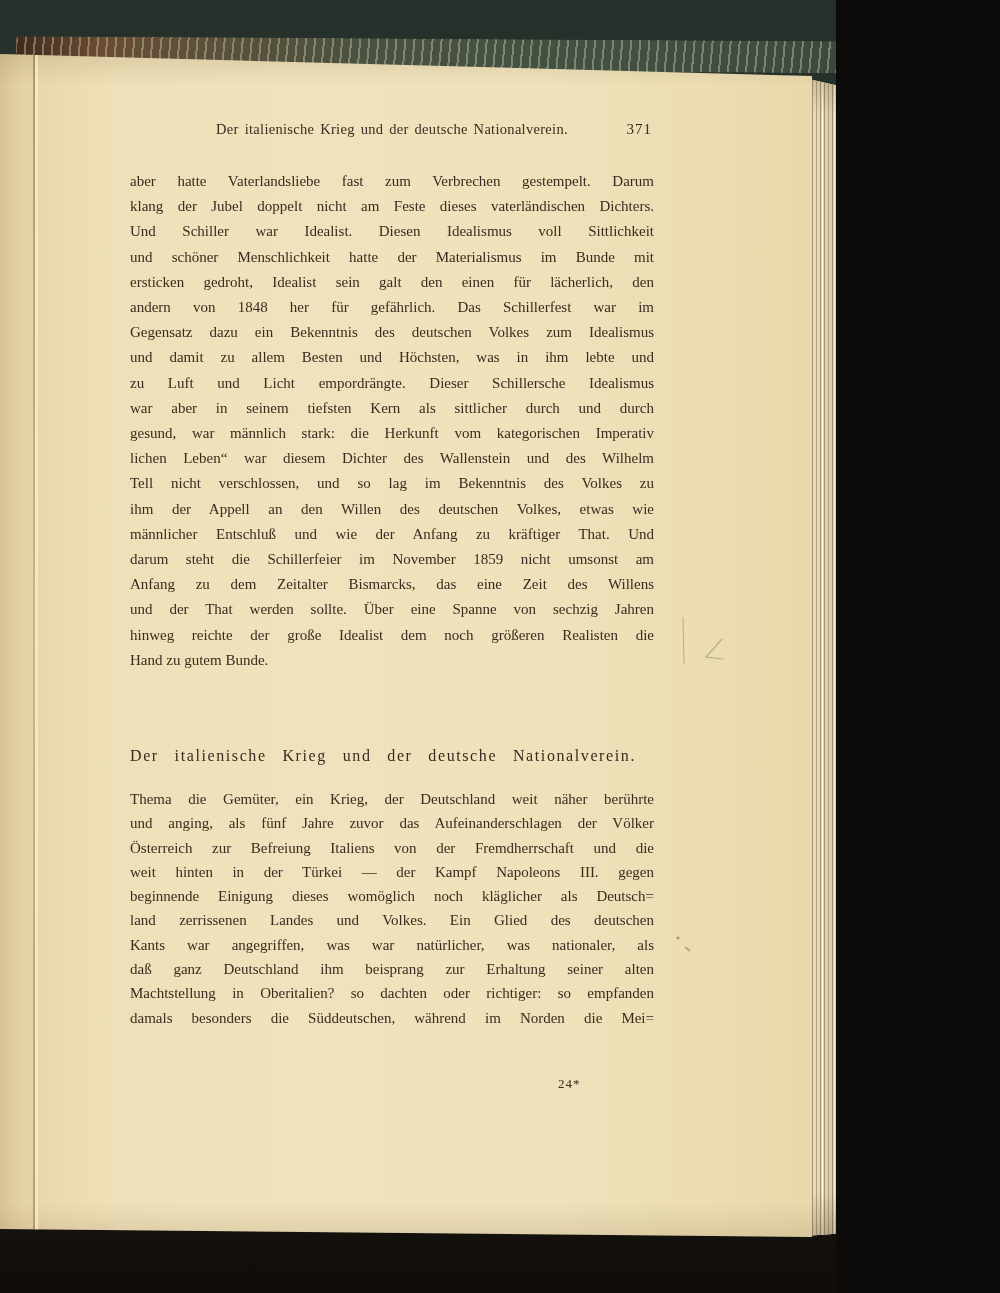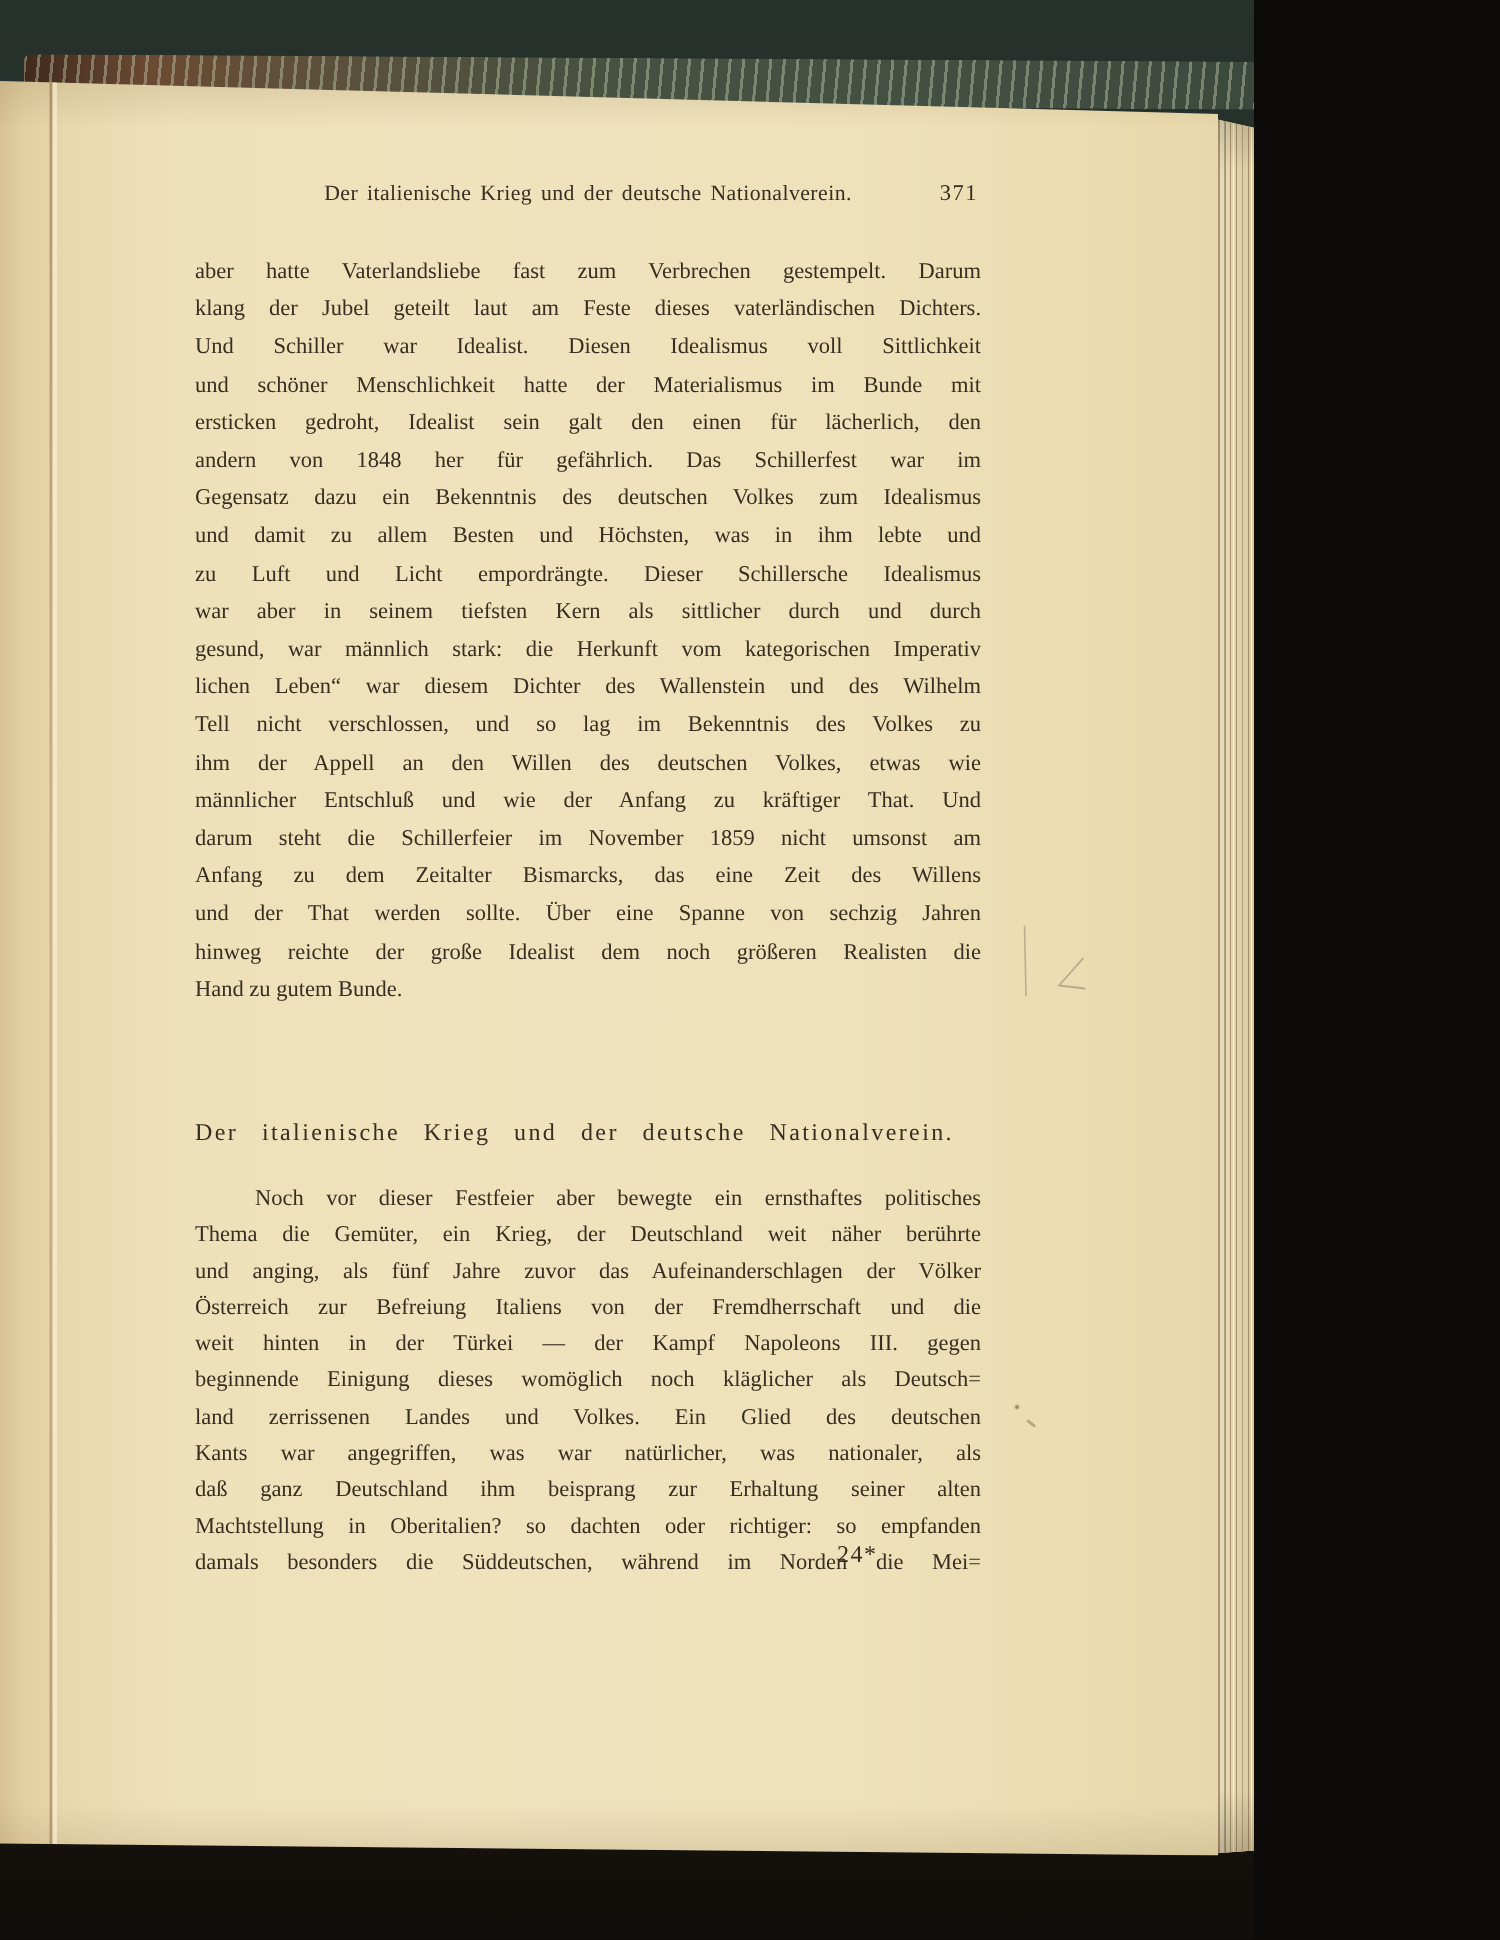--- a/index.html
+++ b/index.html
@@ -98,21 +98,21 @@
   }
   .para2 .line{line-height:24.3px;}
   .line.flush-left{text-align-last:left;}
   .line.indent{text-indent:40px;}
   .section-heading{
     position:absolute;top:745px;left:0;width:506px;
     font-size:16px;line-height:22px;letter-spacing:1.6px;word-spacing:3px;
     text-align:justify;text-align-last:justify;
   }
   .sig-mark{
-    position:absolute;top:1028px;left:428px;font-size:16px;letter-spacing:1px;
+    position:absolute;top:1076px;left:428px;font-size:13px;letter-spacing:1px;
   }
   
   .pencil-svg{position:absolute;left:672px;top:612px;opacity:0.55;}
   .speck-dot{
     position:absolute;left:676px;top:936px;width:4px;height:4px;border-radius:50%;
     background:radial-gradient(circle,#6f5638 0%,rgba(111,86,56,0) 80%);opacity:0.8;
   }
   .speck-dash{
     position:absolute;left:684px;top:948px;width:7px;height:2px;
     background:#7d6548;opacity:0.45;transform:rotate(38deg);border-radius:1px;
@@ -143,21 +143,21 @@
 
   <div class="text-col">
 
     <div class="running-head">
       <span>Der italienische Krieg und der deutsche Nationalverein.</span>
       <span class="pagenum">371</span>
     </div>
 
     <div class="para para1">
       <div class="line">aber hatte Vaterlandsliebe fast zum Verbrechen gestempelt.  Darum</div>
-      <div class="line">klang der Jubel geteilt laut am Feste dieses vaterländischen Dichters.</div>
+      <div class="line">klang der Jubel doppelt nicht am Feste dieses vaterländischen Dichters.</div>
       <div class="line">Und Schiller war Idealist.  Diesen Idealismus voll Sittlichkeit</div>
       <div class="line">und schöner Menschlichkeit hatte der Materialismus im Bunde mit</div>
       <div class="line">ersticken gedroht, Idealist sein galt den einen für lächerlich, den</div>
       <div class="line">andern von 1848 her für gefährlich.  Das Schillerfest war im</div>
       <div class="line">Gegensatz dazu ein Bekenntnis des deutschen Volkes zum Idealismus</div>
       <div class="line">und damit zu allem Besten und Höchsten, was in ihm lebte und</div>
       <div class="line">zu Luft und Licht empordrängte.  Dieser Schillersche Idealismus</div>
       <div class="line">war aber in seinem tiefsten Kern als sittlicher durch und durch</div>
       <div class="line">gesund, war männlich stark: die Herkunft vom kategorischen Imperativ</div>
       <div class="line">lichen Leben“ war diesem Dichter des Wallenstein und des Wilhelm</div>
@@ -167,21 +167,20 @@
       <div class="line">darum steht die Schillerfeier im November 1859 nicht umsonst am</div>
       <div class="line">Anfang zu dem Zeitalter Bismarcks, das eine Zeit des Willens</div>
       <div class="line">und der That werden sollte.  Über eine Spanne von sechzig Jahren</div>
       <div class="line">hinweg reichte der große Idealist dem noch größeren Realisten die</div>
       <div class="line flush-left">Hand zu gutem Bunde.</div>
     </div>
 
     <div class="section-heading">Der italienische Krieg und der deutsche Nationalverein.</div>
 
     <div class="para para2">
-      <div class="line indent">Noch vor dieser Festfeier aber bewegte ein ernsthaftes politisches</div>
       <div class="line">Thema die Gemüter, ein Krieg, der Deutschland weit näher berührte</div>
       <div class="line">und anging, als fünf Jahre zuvor das Aufeinanderschlagen der Völker</div>
       <div class="line">Österreich zur Befreiung Italiens von der Fremdherrschaft und die</div>
       <div class="line">weit hinten in der Türkei — der Kampf Napoleons III. gegen</div>
       <div class="line">beginnende Einigung dieses womöglich noch kläglicher als Deutsch=</div>
       <div class="line">land zerrissenen Landes und Volkes.  Ein Glied des deutschen</div>
       <div class="line">Kants war angegriffen, was war natürlicher, was nationaler, als</div>
       <div class="line">daß ganz Deutschland ihm beisprang zur Erhaltung seiner alten</div>
       <div class="line">Machtstellung in Oberitalien? so dachten oder richtiger: so empfanden</div>
       <div class="line">damals besonders die Süddeutschen, während im Norden die Mei=</div>

